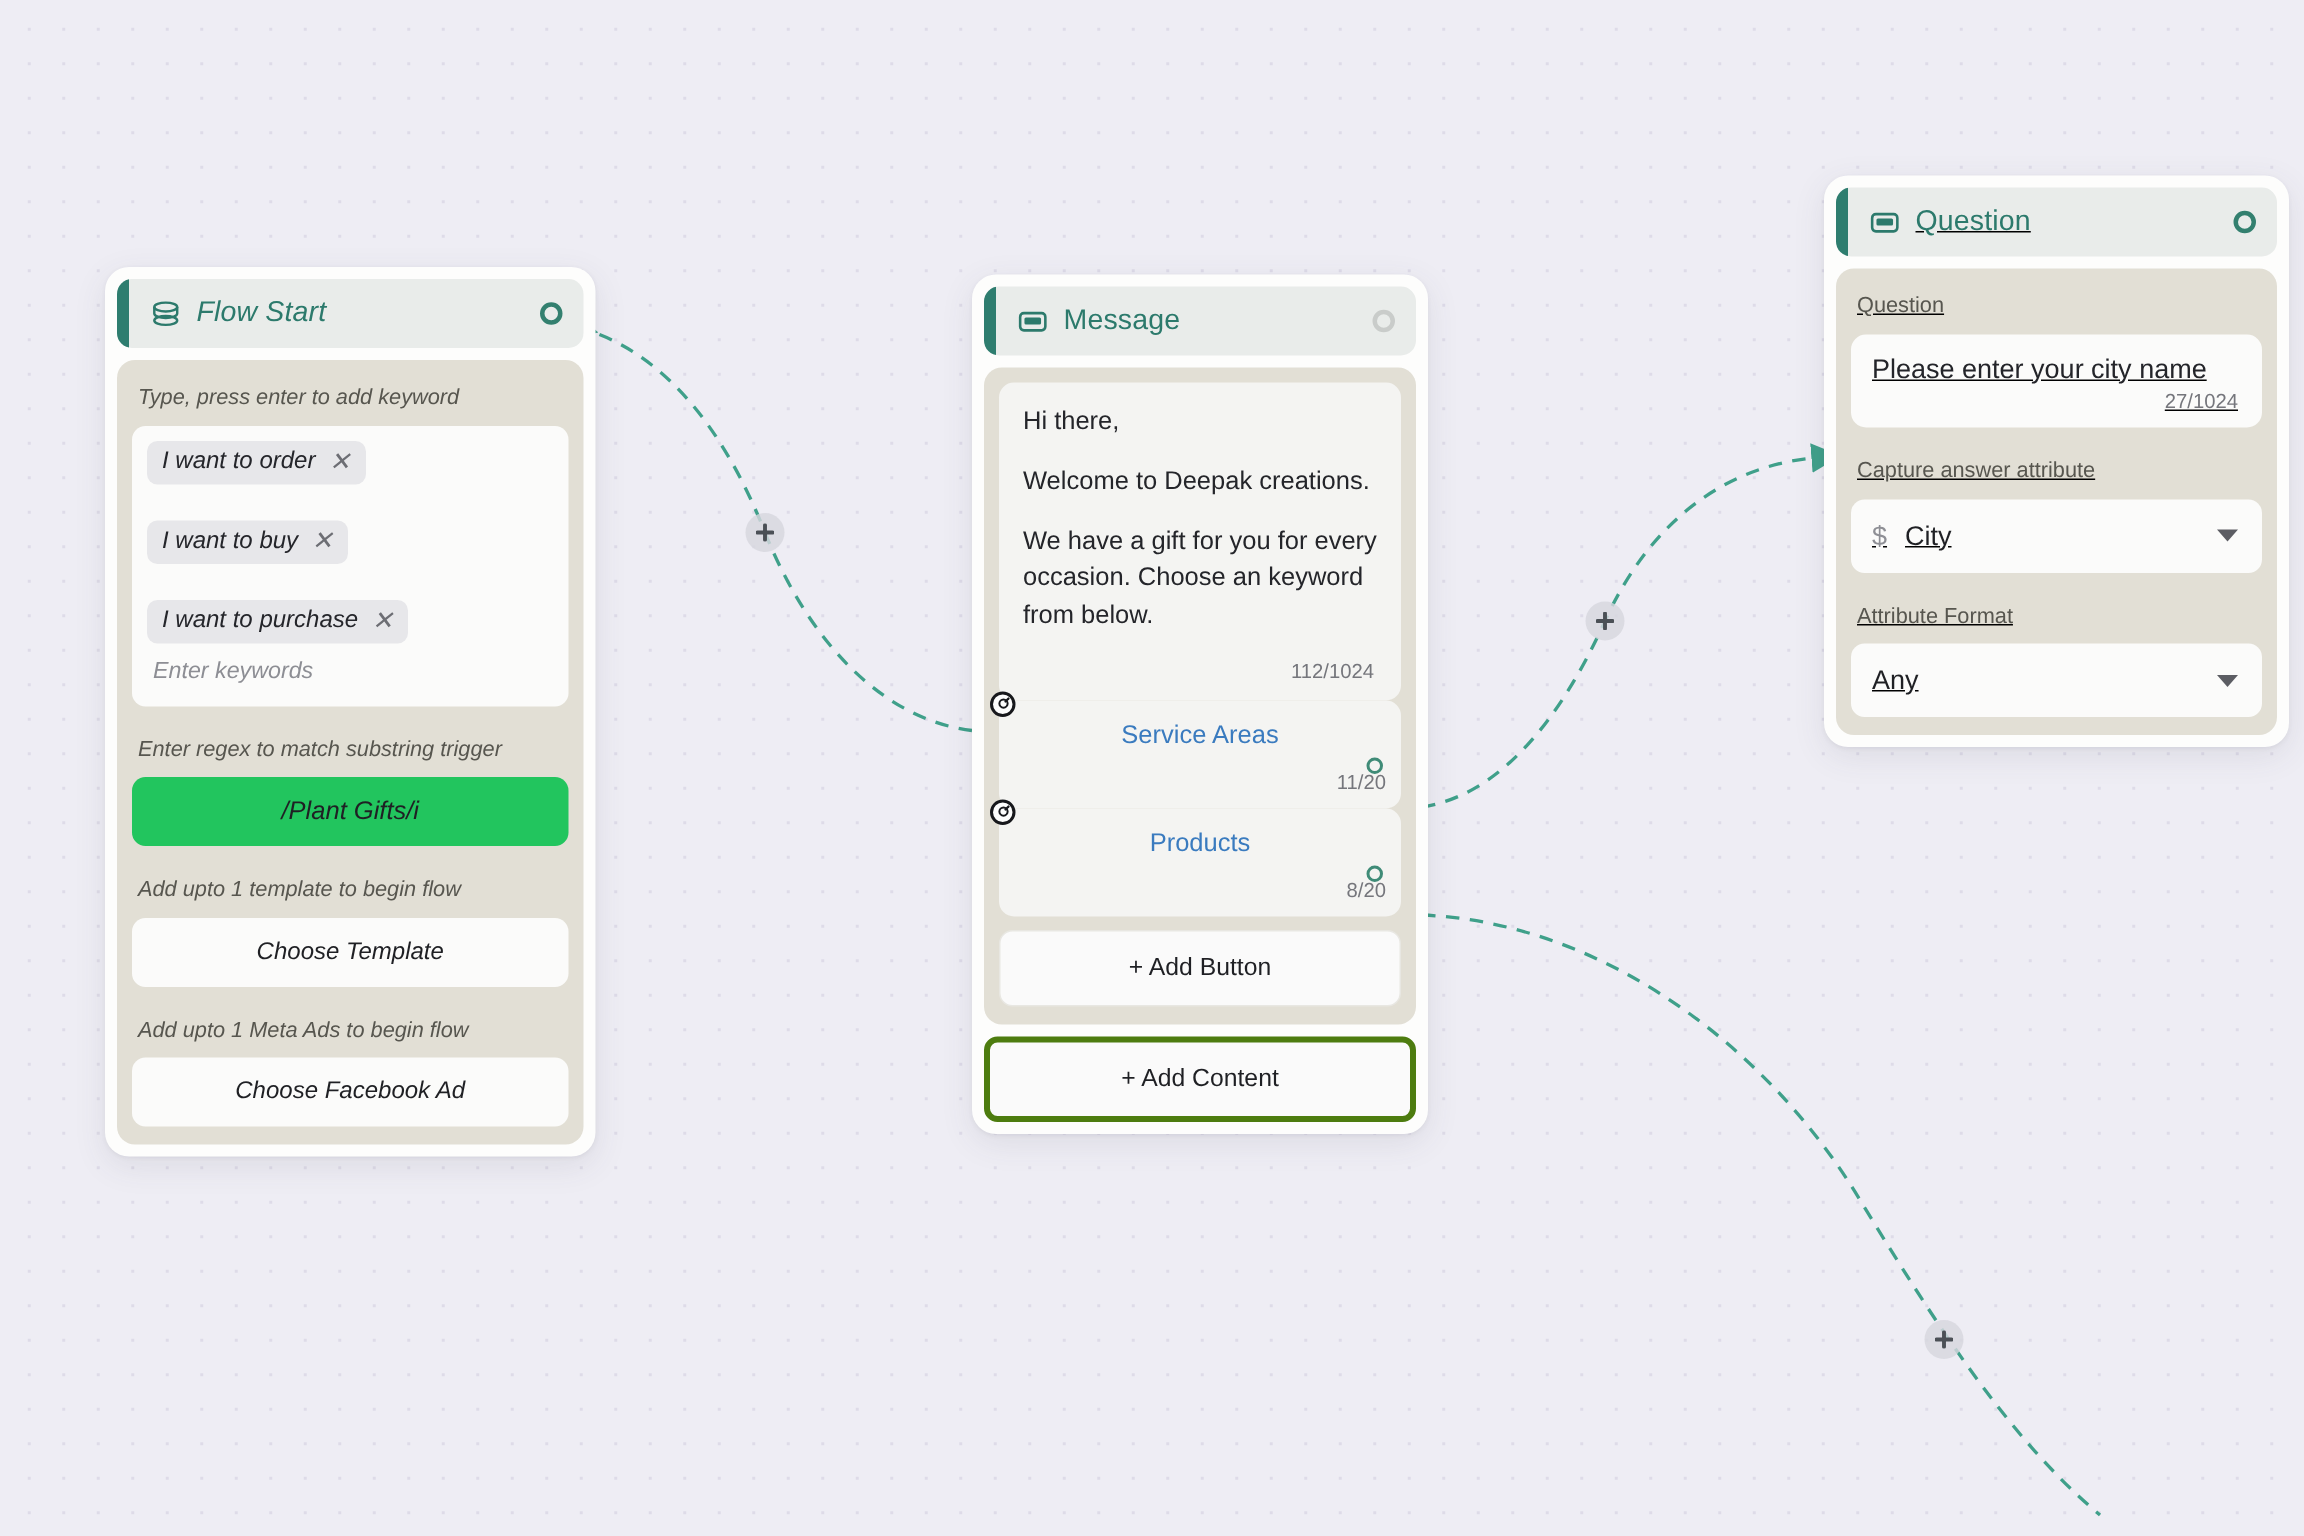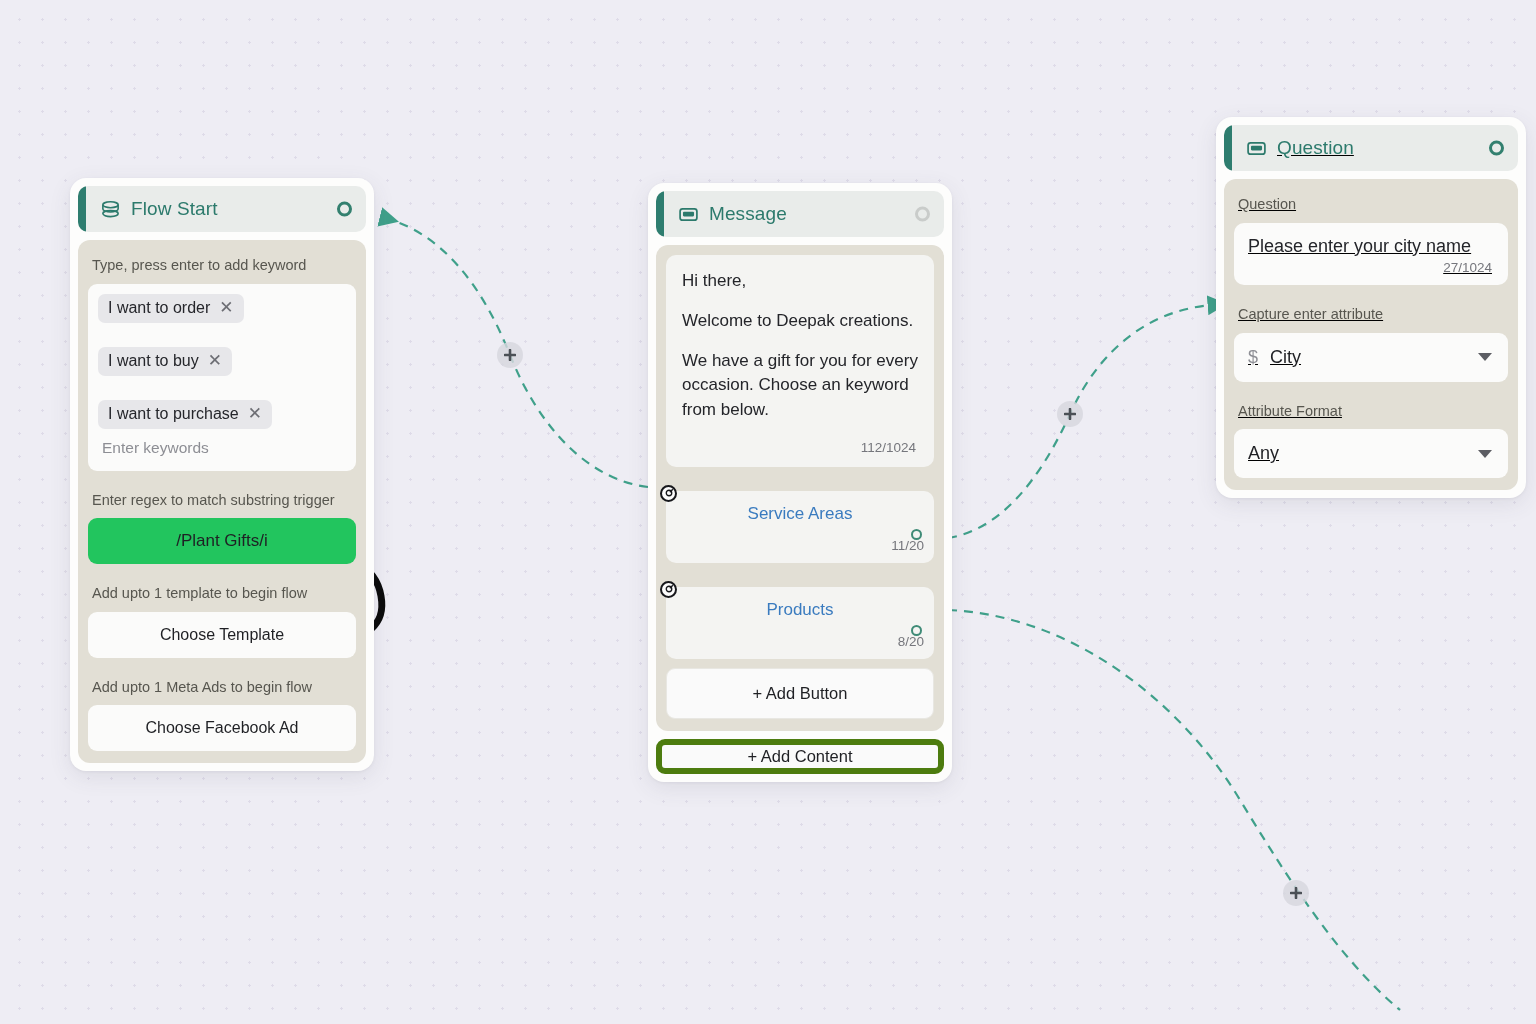--- a/index.html
+++ b/index.html
@@ -95,21 +95,21 @@
     line-height: 1.35;
   }
 
   .white-box {
     background: #fbfbfa;
     border-radius: 9px;
     padding: 10px 10px;
   }
 
   
-  #flow-start { left: 70px; top: 178px; width: 304px; }
+  #flow-start { left: 70px; top: 178px; width: 327px; font-style: italic; }
 
   .chip-list { display: flex; flex-direction: column; align-items: flex-start; gap: 24px; }
   .chip {
     display: inline-flex;
     align-items: center;
     gap: 9px;
     background: #e7e7ea;
     border-radius: 7px;
     padding: 5px 10px 6px;
     font-size: 16px;
@@ -165,21 +165,21 @@
     text-align: right;
     font-size: 13.5px;
     color: #75767c;
     padding: 2px 2px 6px;
   }
 
   .btn-row {
     position: relative;
     background: #f4f4f2;
     border-radius: 10px;
-    margin-top: 24px;
+    margin-top: 0;
     padding: 13px 10px 8px;
     min-height: 72px;
   }
   .btn-row-label {
     text-align: center;
     font-size: 17px;
     color: #3a7bbf;
     font-weight: 400;
   }
   .btn-row-count {
@@ -216,27 +216,27 @@
     border-radius: 9px;
     margin-top: 9px;
     text-align: center;
     font-size: 16.5px;
     color: #1f2024;
     padding: 15px 8px;
     cursor: pointer;
   }
   .add-content-btn {
     background: #fafafa;
-    border: 6px solid #4d7c0f;
+    border: 4px solid #4d7c0f;
     border-radius: 9px;
     margin-top: 8px;
     text-align: center;
     font-size: 16.5px;
     color: #1f2024;
-    padding: 2px 8px;
+    padding: 15px 8px;
     cursor: pointer;
   }
 
   
   #question-node { left: 1216px; top: 117px; width: 310px; text-decoration: underline; }
 
   .q-text-box {
     background: #fbfbfa;
     border-radius: 10px;
     padding: 12px 14px 4px;
@@ -434,21 +434,21 @@
       <span class="handle-ring"></span>
     </div>
 
     <div class="node-body">
       <div class="field-label">Question</div>
       <div class="q-text-box">
         <div class="q-text">Please enter your city name</div>
         <div class="counter">27/1024</div>
       </div>
 
-      <div class="field-label section-gap">Capture enter attribute</div>
+      <div class="field-label section-gap">Capture answer attribute</div>
       <div class="select-box">
         <span class="dollar-icon">$</span>
         <span class="select-value">City</span>
         <span class="caret"></span>
       </div>
 
       <div class="field-label section-gap">Attribute Format</div>
       <div class="select-box">
         <span class="select-value">Any</span>
         <span class="caret"></span>

